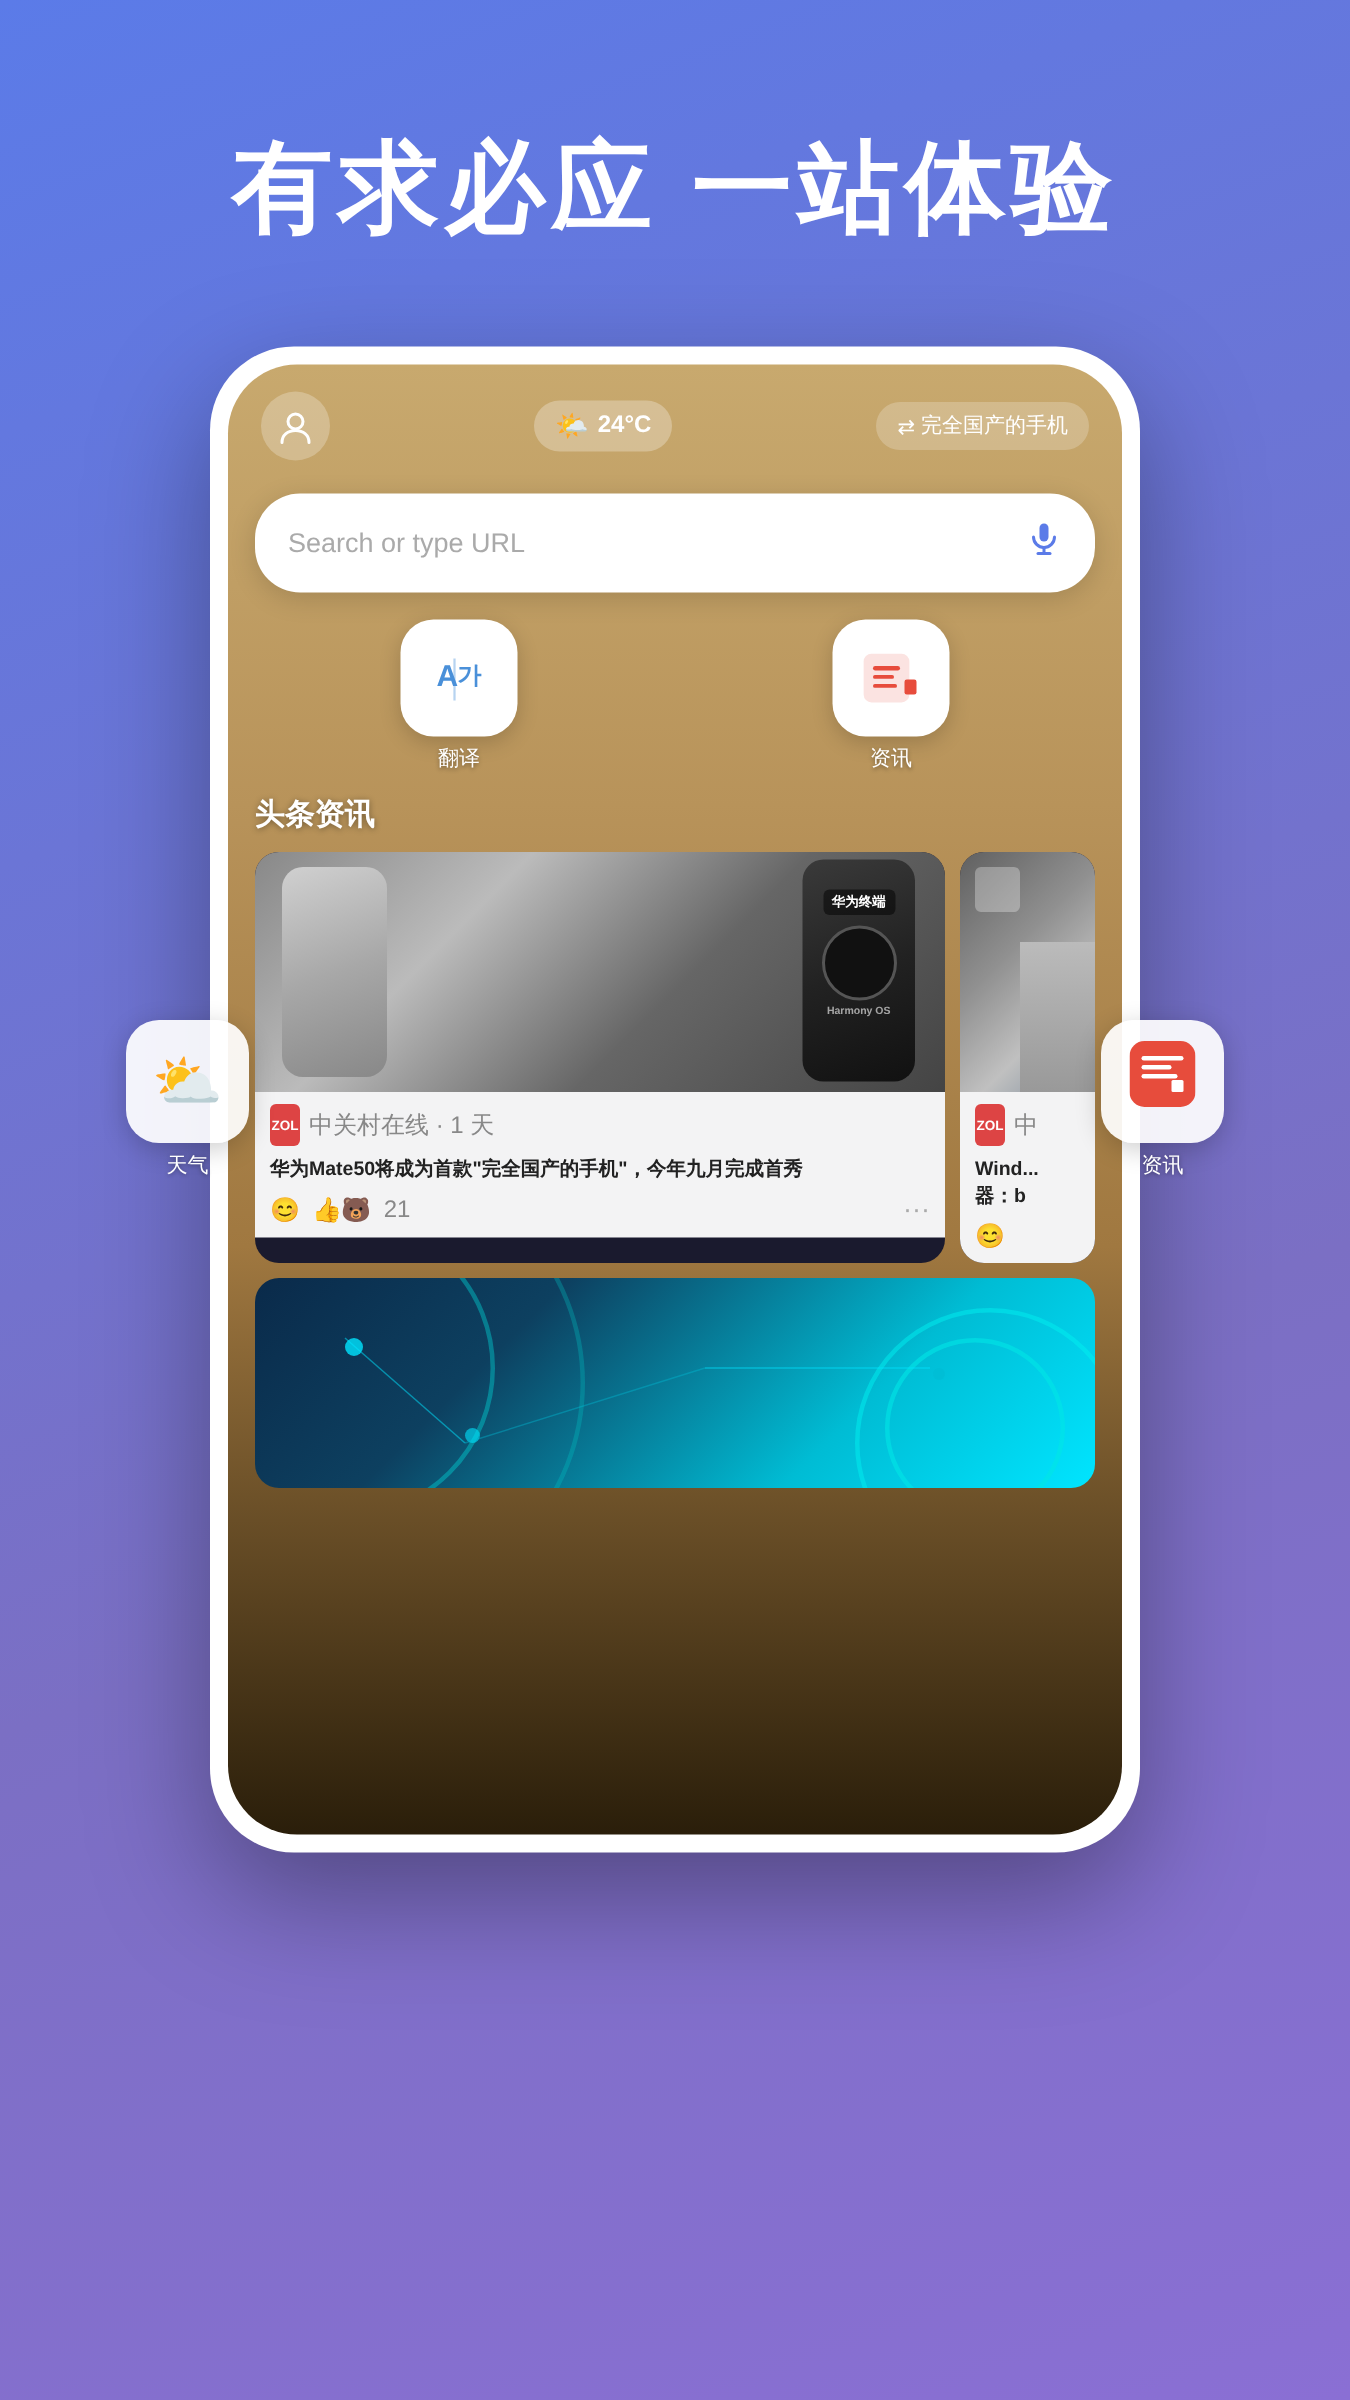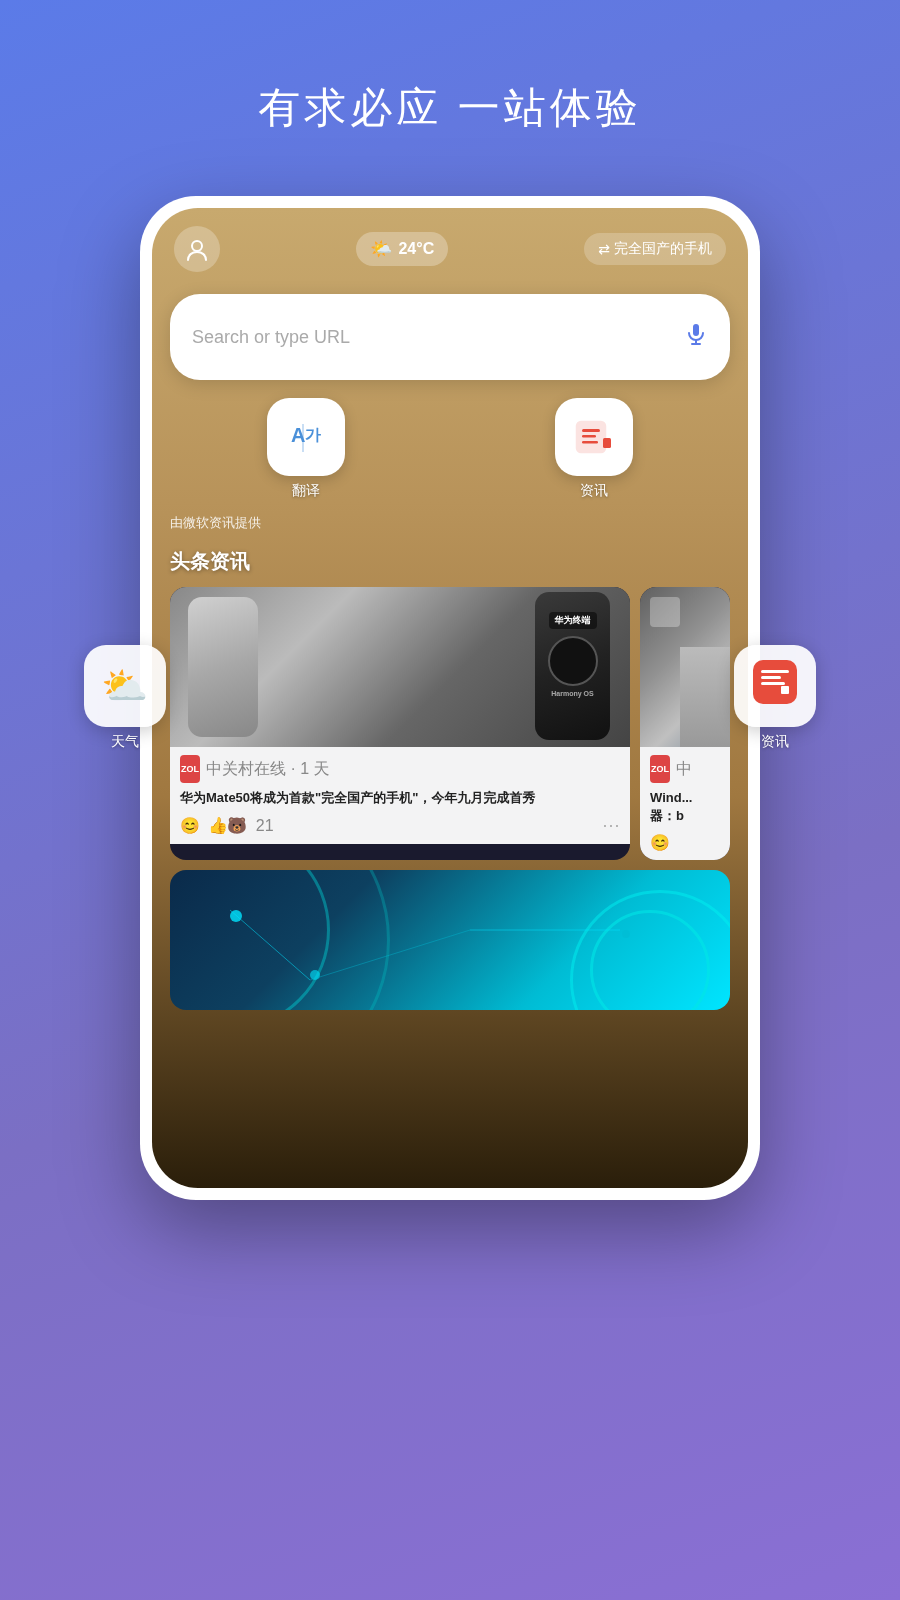--- a/index.html
+++ b/index.html
@@ -9,22 +9,22 @@
       background: linear-gradient(160deg, #5b7be8 0%, #7b6fc4 60%, #8a6fd4 100%);
       font-family: -apple-system, 'PingFang SC', 'Microsoft YaHei', sans-serif;
       overflow: hidden;
       position: relative;
     }
 
     
     .headline {
       text-align: center;
       color: #fff;
-      font-size: 42px;
-      font-weight: 400;
+      font-size: 67px;
+      font-weight: 700;
       letter-spacing: 4px;
       padding-top: 80px;
       padding-bottom: 60px;
     }
 
     
     .phone-wrapper {
       position: relative;
       width: 620px;
       margin: 0 auto;
@@ -93,21 +93,21 @@
       display: flex;
       align-items: center;
       gap: 4px;
     }
 
     
     .search-bar {
       margin: 10px 18px 18px;
       background: #fff;
       border-radius: 30px;
-      padding: 28px 22px;
+      padding: 18px 22px;
       display: flex;
       align-items: center;
       justify-content: space-between;
       box-shadow: 0 4px 18px rgba(0,0,0,0.15);
     }
     .search-placeholder {
       color: #aaa;
       font-size: 18px;
     }
     .mic-icon {
@@ -393,21 +393,20 @@
               <rect x="9" y="13" width="18" height="3" rx="1.5" fill="#e74c3c"></rect>
               <rect x="9" y="19" width="14" height="2.5" rx="1.25" fill="#e74c3c"></rect>
               <rect x="9" y="25" width="16" height="2.5" rx="1.25" fill="#e74c3c"></rect>
               <rect x="30" y="22" width="8" height="10" rx="1.5" fill="#e74c3c"></rect>
             </svg>
           </div>
           <span class="icon-label" style="color:#fff">资讯</span>
         </div>
       </div>
 
-      <div class="ms-attribution">由微软资讯提供</div>
 
       <div class="section-title">头条资讯</div>
 
       <div class="news-cards">
 
         <div class="news-card">
 
           <div class="news-card-phone-bg">
 
             <div style="position:absolute;left:18px;top:10px;width:70px;height:140px;background:linear-gradient(160deg,#d0d0d0,#a8a8a8,#888);border-radius:14px;"></div>

